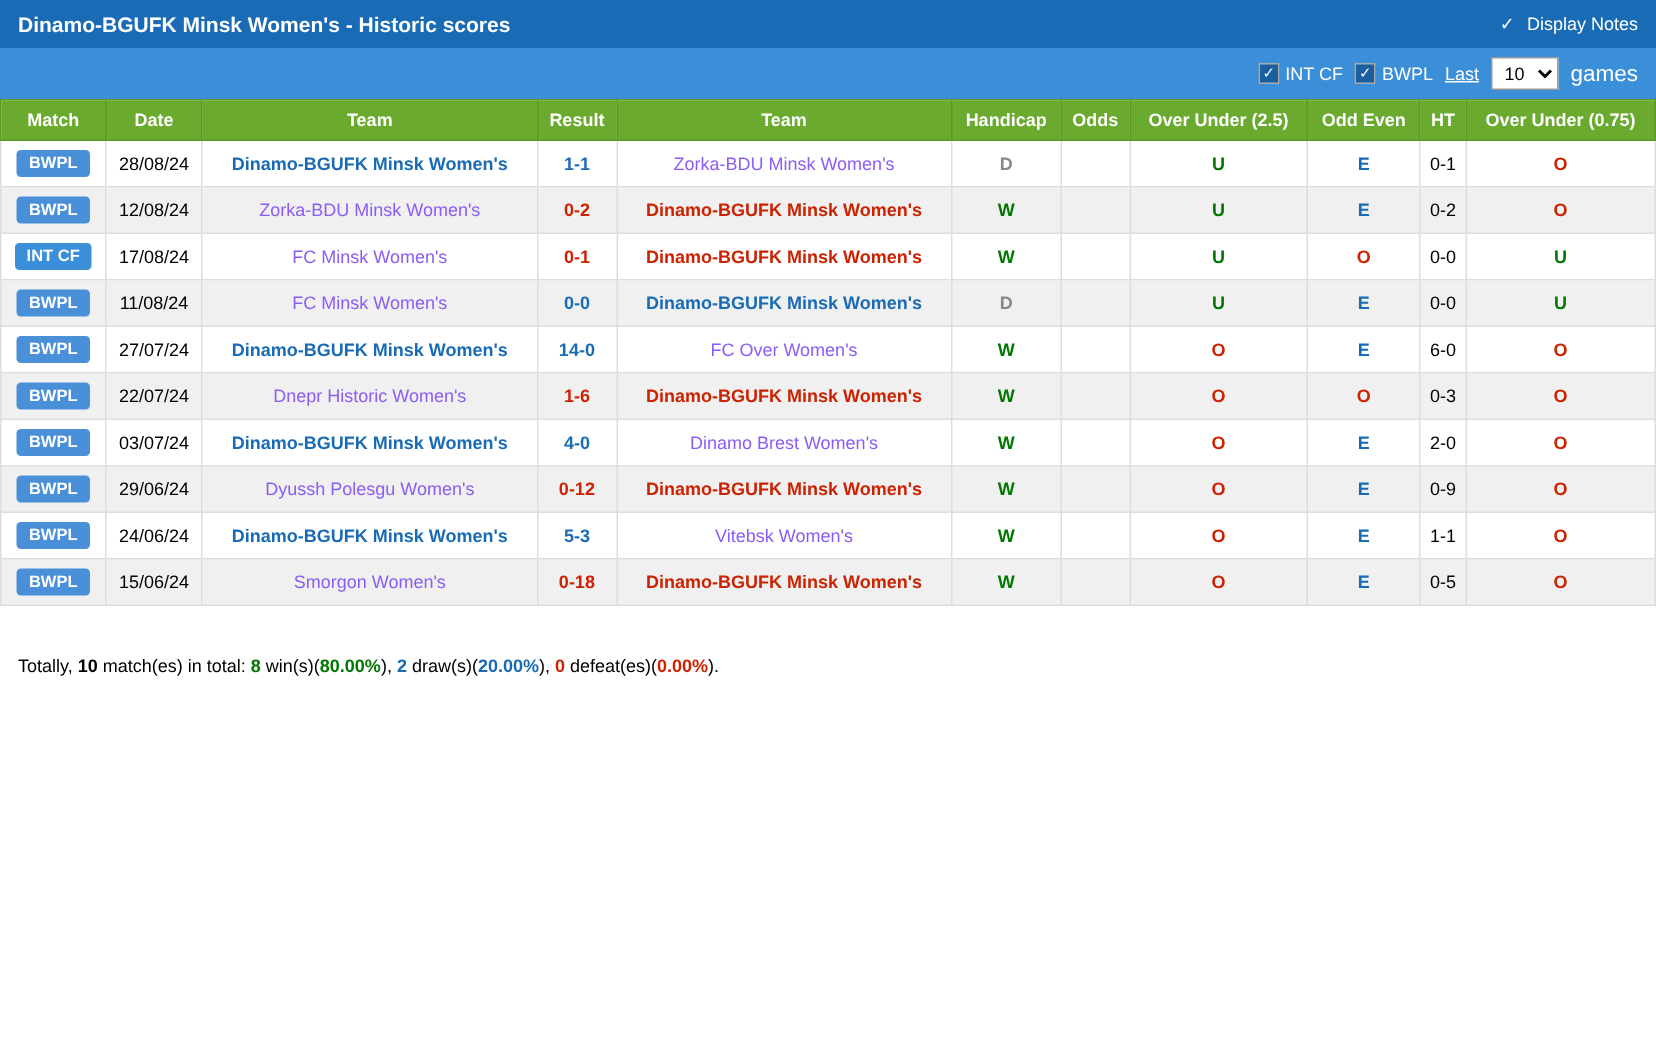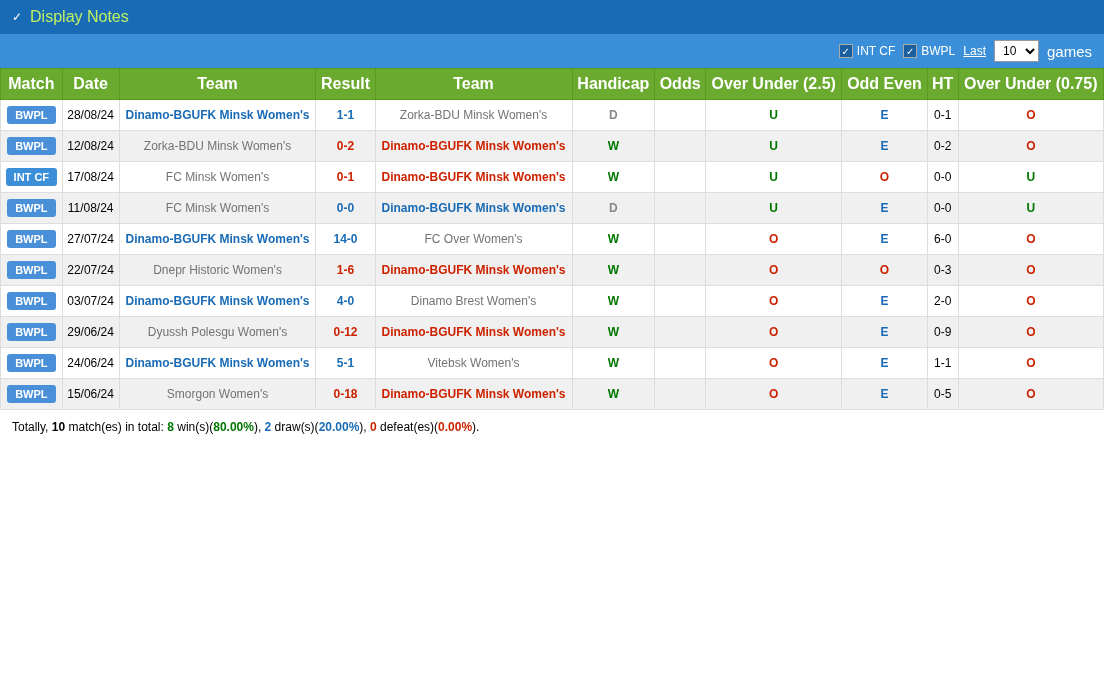--- a/index.html
+++ b/index.html
@@ -8,21 +8,21 @@
     .header {
       background: #1a6bb5;
       color: #fff;
       padding: 8px 12px;
       display: flex;
       justify-content: space-between;
       align-items: center;
     }
     .header-title { font-size: 14px; font-weight: bold; }
     .header-controls { display: flex; align-items: center; gap: 8px; }
-    .display-notes { display: flex; align-items: center; gap: 4px; color: #bef264; font-size: 16px; }
+    .display-notes { display: flex; align-items: center; gap: 4px; color: #ffffff; font-size: 12px; }
     
     .filters {
       background: #3a8fd8;
       padding: 6px 12px;
       display: flex;
       justify-content: flex-end;
       align-items: center;
       gap: 8px;
     }
     .filter-item { display: flex; align-items: center; gap: 4px; color: #fff; font-size: 12px; }
@@ -39,21 +39,21 @@
     table {
       width: 100%;
       border-collapse: collapse;
     }
     
     thead tr th {
       background: #6aaa2e;
       color: #fff;
       text-align: center;
       padding: 6px 4px;
-      font-size: 16px;
+      font-size: 12px;
       font-weight: bold;
       border: 1px solid #5a9a20;
     }
     
     tbody tr:nth-child(even) { background: #f0f0f0; }
     tbody tr:nth-child(odd) { background: #fff; }
     
     tbody tr td {
       text-align: center;
       padding: 6px 4px;
@@ -67,47 +67,48 @@
       border-radius: 3px;
       color: #fff;
       font-weight: bold;
       font-size: 11px;
     }
     .badge-bwpl { background: #4a90d9; }
     .badge-intcf { background: #3a8fd8; }
     
     .team-blue { color: #1a6bb5; font-weight: bold; }
     .team-red { color: #cc2200; font-weight: bold; }
-    .team-black { color: #737373; }
+    .team-black { color: #8b5cf6; }
     
     .result-blue { color: #1a6bb5; font-weight: bold; }
     .result-red { color: #cc2200; font-weight: bold; }
     
     .outcome-w { color: #007700; font-weight: bold; }
     .outcome-d { color: #888; font-weight: bold; }
     
     .over-u { color: #007700; font-weight: bold; }
     .over-o { color: #cc2200; font-weight: bold; }
     .over-e { color: #1a6bb5; font-weight: bold; }
     
     .summary {
       padding: 8px 12px;
       font-size: 12px;
       line-height: 1.6;
     }
-    .summary p { margin-bottom: 4px; }
+    .summary p { margin-bottom: 4px; margin-top: 23px; }
     .bold { font-weight: bold; }
     .green { color: #007700; }
     .blue { color: #1a6bb5; }
     .red { color: #cc2200; }
   </style>
 </head>
 <body>
 
 <div class="header">
+  <span class="header-title">Dinamo-BGUFK Minsk Women's - Historic scores</span>
   <div class="header-controls">
     <span style="color:#fff;">✓</span>
     <span class="display-notes">Display Notes</span>
   </div>
 </div>
 
 <div class="filters">
   <div class="filter-item">
     <span style="display:inline-flex;align-items:center;justify-content:center;width:14px;height:14px;background:#1a5fa0;border:1px solid #aaa;">
       <span style="color:#fff;font-size:10px;">✓</span>
@@ -249,21 +250,21 @@
     <td></td>
     <td class="over-o">O</td>
     <td class="over-e">E</td>
     <td>0-9</td>
     <td class="over-o">O</td>
   </tr>
       <tr>
     <td><span class="match-badge badge-bwpl">BWPL</span></td>
     <td>24/06/24</td>
     <td class="team-blue">Dinamo-BGUFK Minsk Women's</td>
-    <td class="result-blue">5-1</td>
+    <td class="result-blue">5-3</td>
     <td class="team-black">Vitebsk Women's</td>
     <td class="outcome-w">W</td>
     <td></td>
     <td class="over-o">O</td>
     <td class="over-e">E</td>
     <td>1-1</td>
     <td class="over-o">O</td>
   </tr>
       <tr>
     <td><span class="match-badge badge-bwpl">BWPL</span></td>

